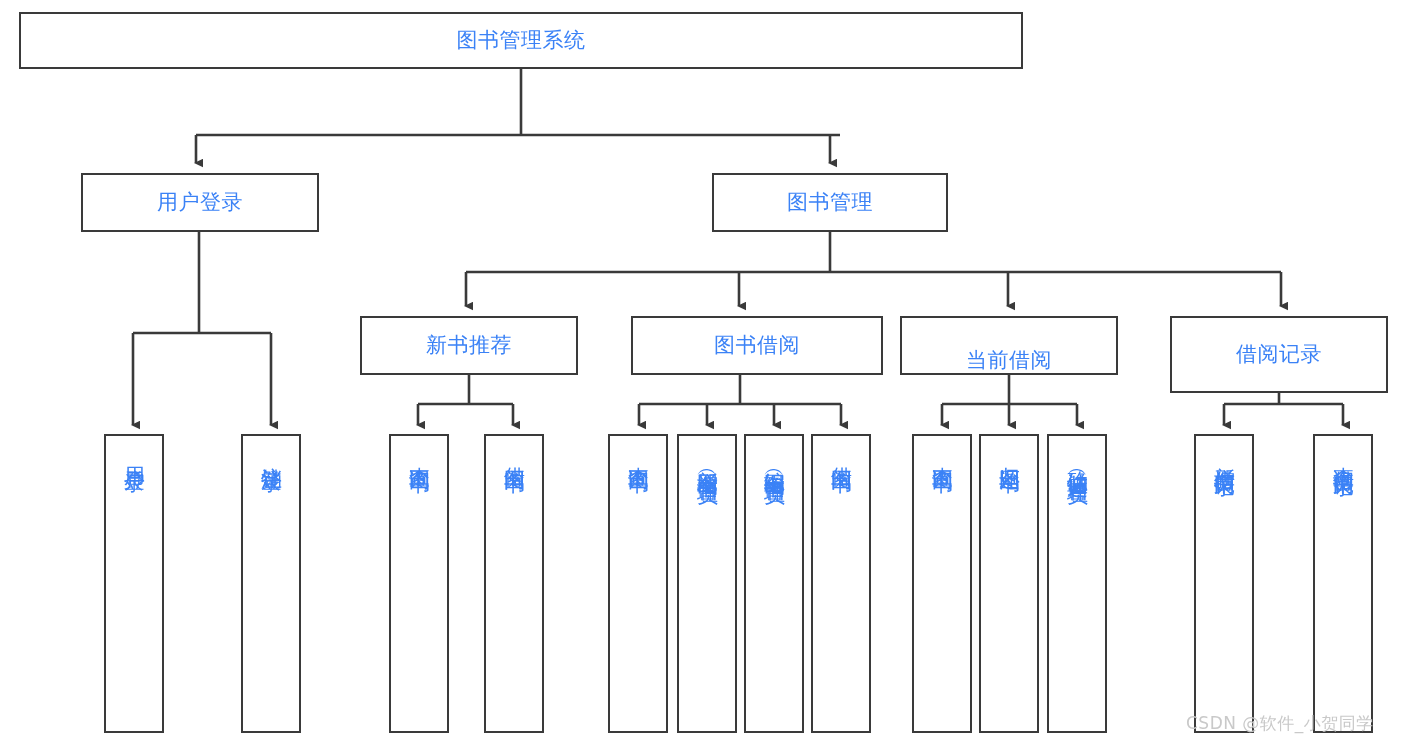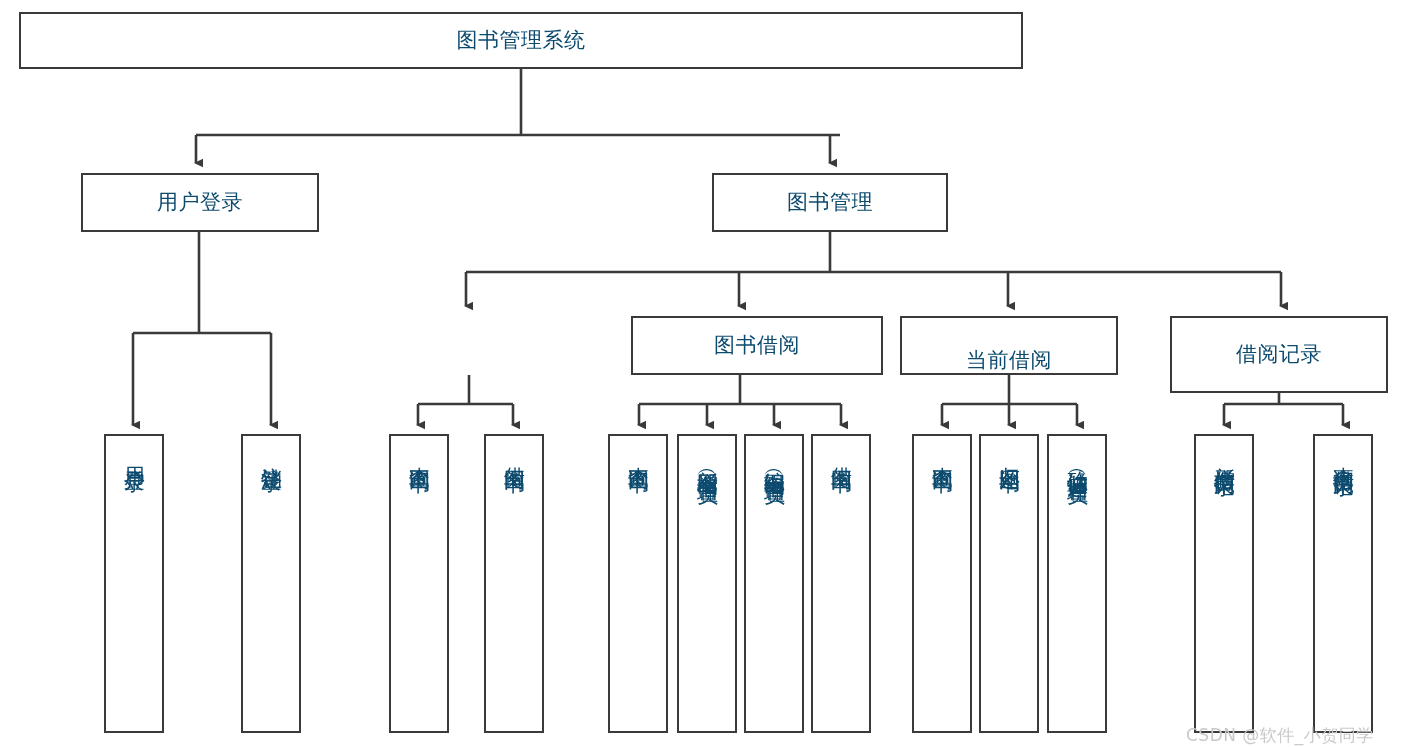--- a/index.html
+++ b/index.html
@@ -14,21 +14,21 @@
   svg.lines { position:absolute; left:0; top:0; width:1405px; height:747px; }
 
   .node {
     position:absolute;
     box-sizing:border-box;
     background:#ffffff;
     border:2.5px solid #3a3a3a;
     display:flex;
     align-items:center;
     justify-content:center;
-    color:#0c4a6e;
+    color:#3b82f6;
     z-index:2;
   }
   .node .lbl {
     font-size:21px;
     line-height:1.18;
     letter-spacing:0.5px;
     white-space:nowrap;
   }
   .node.vert .lbl {
     writing-mode:vertical-rl;
@@ -43,21 +43,20 @@
   .node.vert.tall { padding-top:18px; }
 
   .watermark {
     position:absolute;
     left:1186px; top:712px;
     font-size:17px;
     color:#c9c9c9;
     letter-spacing:0.5px;
     z-index:3;
     white-space:nowrap;
-    margin-top:12px;
   }
 </style>
 </head>
 <body>
 
 <div id="stage">
 
   <svg class="lines" viewBox="0 0 1405 747">
     <defs>
       <marker id="arrow" markerWidth="10" markerHeight="10" refX="4.2" refY="7" orient="auto" markerUnits="userSpaceOnUse">
@@ -112,20 +111,23 @@
     <span class="lbl">图书管理系统</span>
   </div>
 
   <div class="node" style="left:81px; top:173px; width:238px; height:59px;">
     <span class="lbl">用户登录</span>
   </div>
   <div class="node" style="left:712px; top:173px; width:236px; height:59px;">
     <span class="lbl">图书管理</span>
   </div>
 
+  <div class="node" style="left:360px; top:316px; width:218px; height:59px;">
+    <span class="lbl">新书推荐</span>
+  </div>
   <div class="node" style="left:631px; top:316px; width:252px; height:59px;text-align:right;">
     <span class="lbl">图书借阅</span>
   </div>
   <div class="node" style="left:900px; top:316px; width:218px; height:59px;align-items:flex-end;">
     <span class="lbl">当前借阅</span>
   </div>
   <div class="node" style="left:1170px; top:316px; width:218px; height:77px;">
     <span class="lbl">借阅记录</span>
   </div>
 

